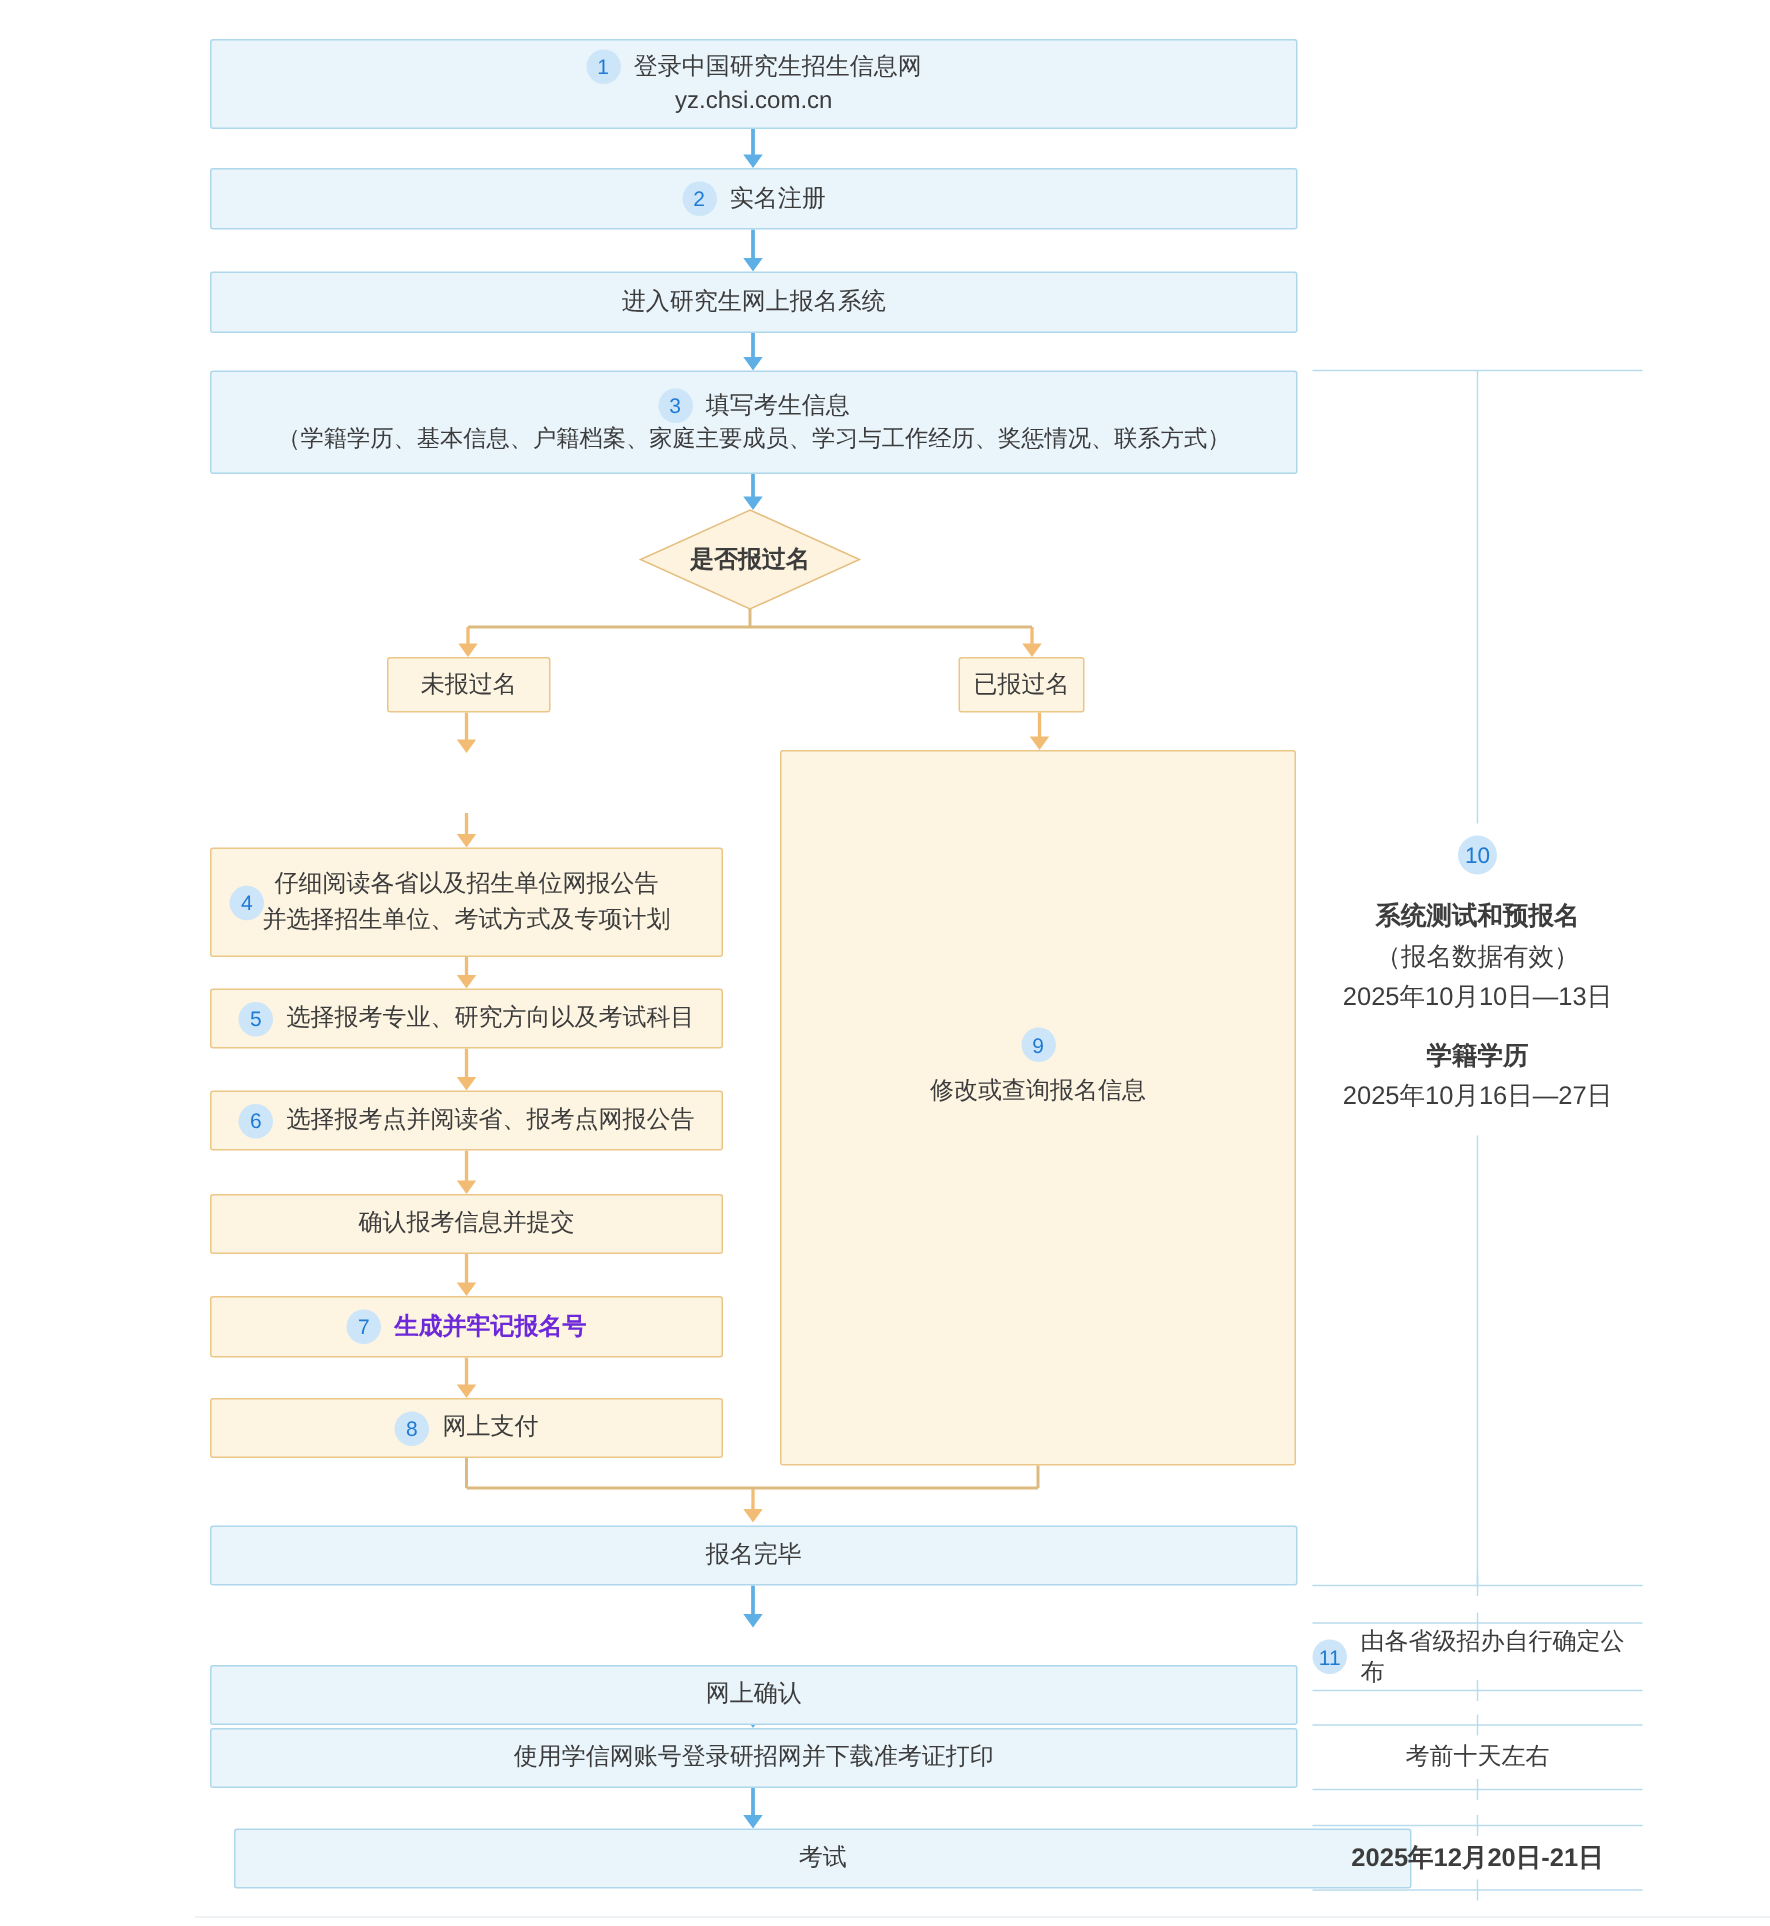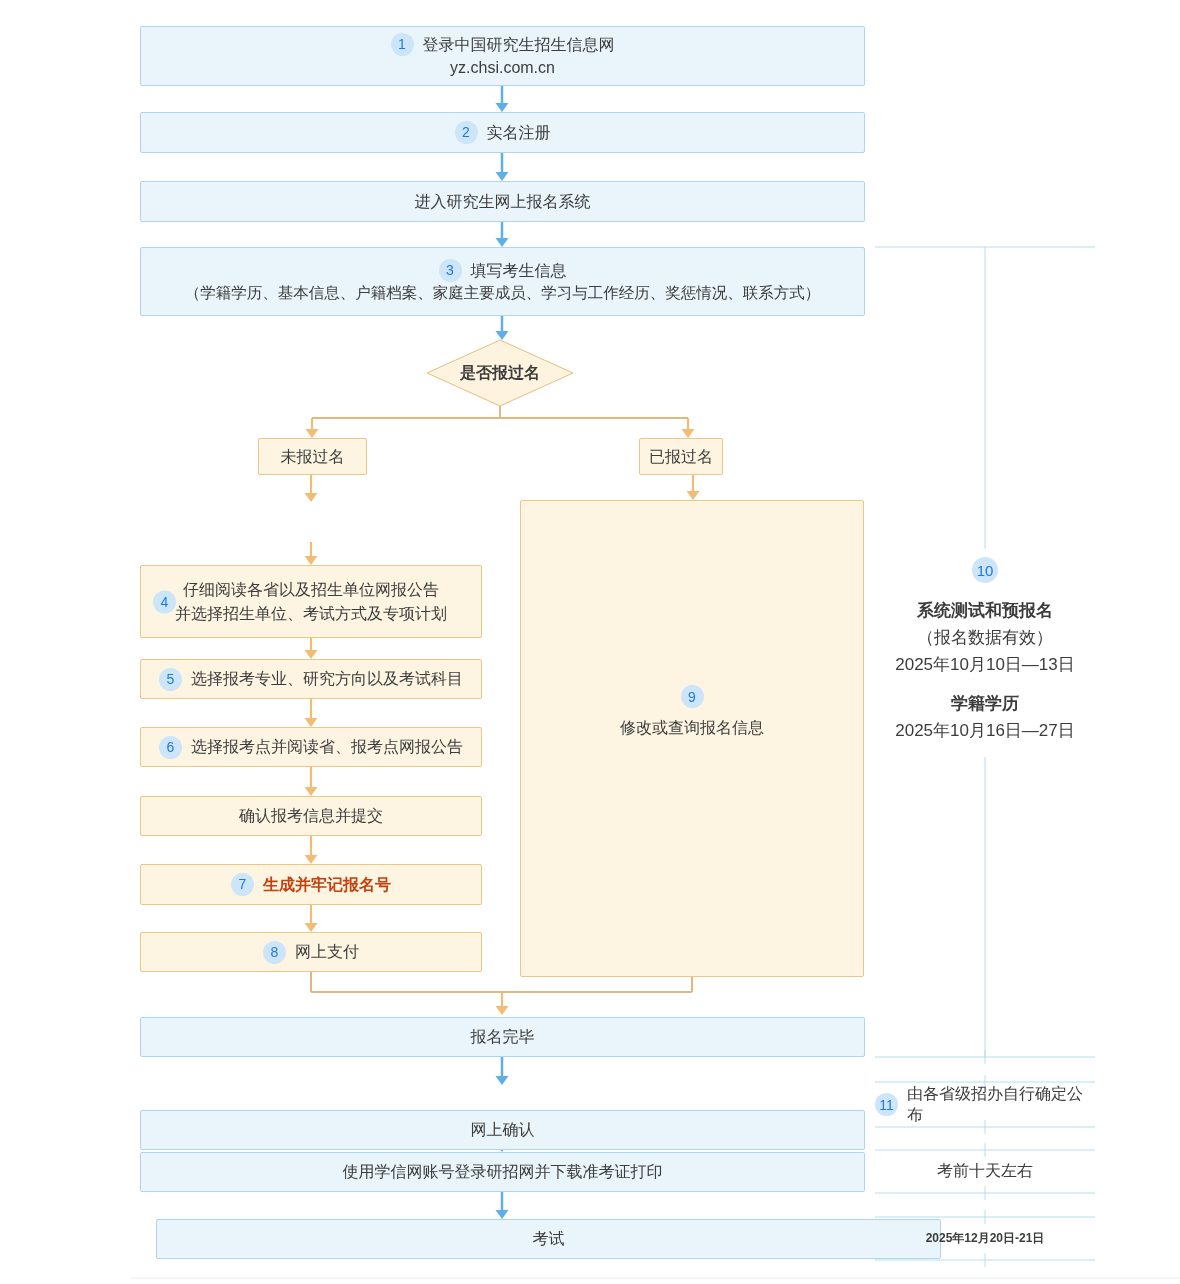--- a/index.html
+++ b/index.html
@@ -16,21 +16,21 @@
   .orange{background:#fdf5e2;border-color:#eac687;}
   .badge{
     display:inline-flex;align-items:center;justify-content:center;flex:0 0 auto;
     width:23px;height:23px;border-radius:50%;background:#cde5f8;color:#1e7ad2;
     font-size:14px;margin-right:9px;
   }
   .badge.lg{width:26px;height:26px;font-size:15px;margin-right:0;}
   .row{display:flex;align-items:center;justify-content:center;}
   .col{display:flex;flex-direction:column;align-items:center;justify-content:center;}
   .side-badge{position:absolute;left:12px;top:50%;transform:translateY(-50%);margin-right:0;}
-  .red-label{color:#c2410c;font-weight:bold;}
+  .red-label{color:#6d28d9;font-weight:bold;}
   .bold{font-weight:bold;}
   .diamond-label{position:absolute;font-weight:bold;font-size:16px;display:flex;align-items:center;justify-content:center;}
   .annot{position:absolute;display:flex;align-items:center;justify-content:center;font-size:16px;}
   .annot-block{position:absolute;display:flex;flex-direction:column;align-items:center;font-size:17px;line-height:27px;}
 </style>
 </head>
 <body>
 
 <div id="stage">
 
@@ -191,17 +191,17 @@
 
   <div class="annot" style="left:875px;top:1082px;width:220px;height:45px;">
     <span class="badge">11</span>
     <span>由各省级招办自行确定公布</span>
   </div>
 
   <div class="annot" style="left:875px;top:1150px;width:220px;height:43px;">
     <span>考前十天左右</span>
   </div>
 
-  <div class="annot bold" style="left:875px;top:1217px;width:220px;height:43px;font-size:12px;">
+  <div class="annot bold" style="left:875px;top:1217px;width:220px;height:43px;font-size:17px;">
     <span>2025年12月20日-21日</span>
   </div>
 
 </div>
 
 </body></html>

